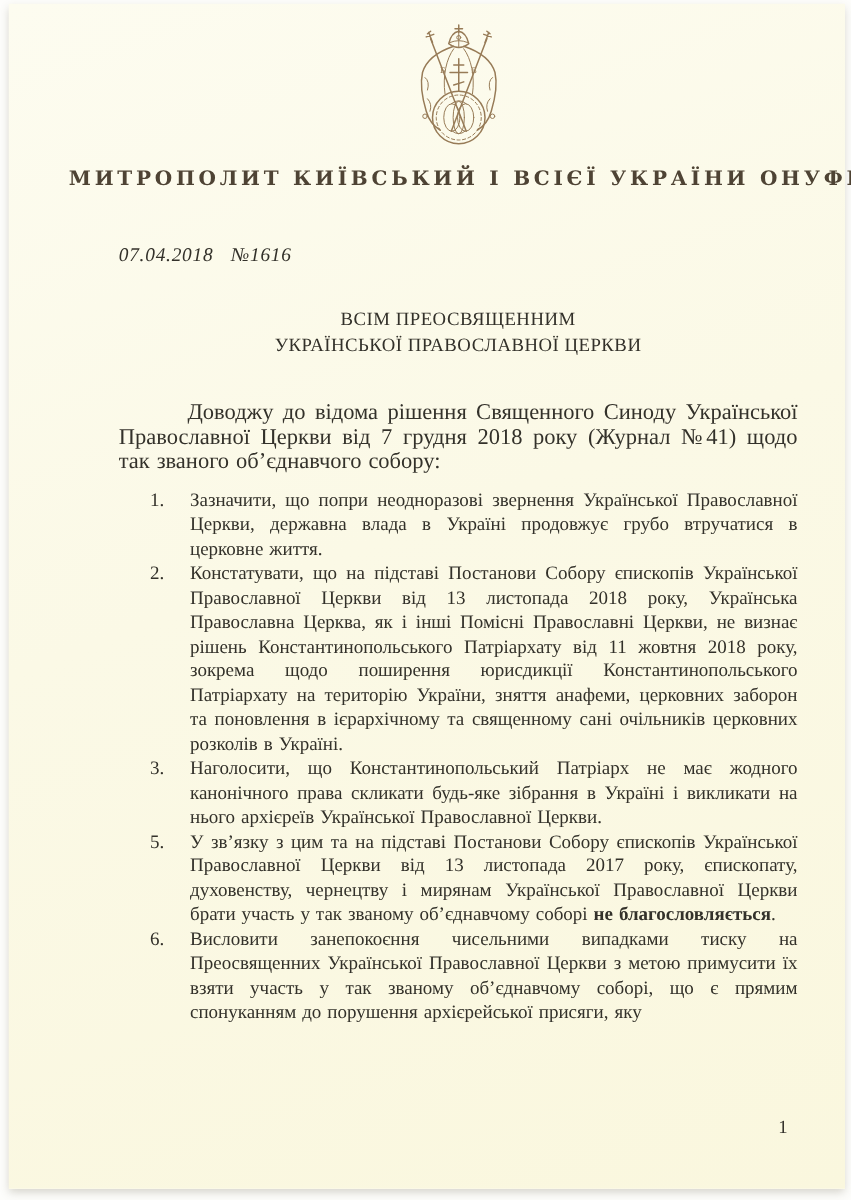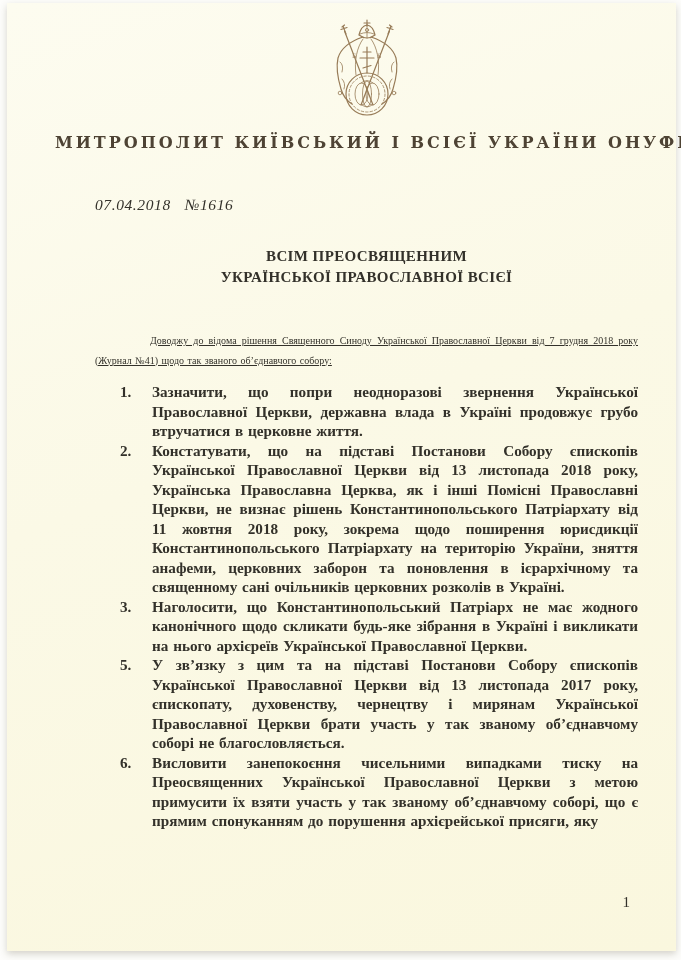--- a/index.html
+++ b/index.html
@@ -45,40 +45,38 @@
   .dateline{
     margin-top:44px;
     font-style:italic;
     font-size:15.5px;
     letter-spacing:.6px;
   }
   .dateline .docnum{margin-left:14px;}
   .addressee{
     margin-top:32px;
     text-align:center;
-    font-weight:bold;
+    font-weight:normal;
     font-size:15px;
     line-height:21px;
     letter-spacing:.4px;
   }
   .intro{
-    margin-top:43px;
-    font-size:10px;
+    margin-top:32px;
+    font-size:18px;
     line-height:19.5px;
     text-align:justify;
     text-indent:55px;
     word-spacing:1px;
-    text-decoration:underline;
   }
   ol.decisions{
     list-style:none;
     margin:12px 0 0 25px;
     font-size:15.2px;
     line-height:19.5px;
-    font-weight:bold;
   }
   ol.decisions li{
     padding-left:32px;
     text-align:justify;
     word-spacing:1px;
   }
   ol.decisions .num{
     display:inline-block;
     width:32px;
     margin-left:-32px;
@@ -144,29 +142,29 @@
     </svg>
 
     <div class="letterhead">МИТРОПОЛИТ КИЇВСЬКИЙ І ВСІЄЇ УКРАЇНИ ОНУФРІЙ</div>
 
     <div class="dateline">
       <span>07.04.2018</span><span class="docnum">№1616</span>
     </div>
 
     <div class="addressee">
       <div>ВСІМ ПРЕОСВЯЩЕННИМ</div>
-      <div>УКРАЇНСЬКОЇ ПРАВОСЛАВНОЇ ВСІЄЇ</div>
+      <div>УКРАЇНСЬКОЇ ПРАВОСЛАВНОЇ ЦЕРКВИ</div>
     </div>
 
     <p class="intro">Доводжу до відома рішення Священного Синоду Української Православної Церкви від 7 грудня 2018 року (Журнал №41) щодо так званого об’єднавчого собору:</p>
 
     <ol class="decisions">
         <li><span class="num">1.</span><span>Зазначити, що попри неодноразові звернення Української Православної Церкви, державна влада в Україні продовжує грубо втручатися в церковне життя.</span></li>
         <li><span class="num">2.</span><span>Констатувати, що на підставі Постанови Собору єпископів Української Православної Церкви від 13 листопада 2018 року, Українська Православна Церква, як і інші Помісні Православні Церкви, не визнає рішень Константинопольського Патріархату від 11 жовтня 2018 року, зокрема щодо поширення юрисдикції Константинопольського Патріархату на територію України, зняття анафеми, церковних заборон та поновлення в ієрархічному та священному сані очільників церковних розколів в Україні.</span></li>
-        <li><span class="num">3.</span><span>Наголосити, що Константинопольський Патріарх не має жодного канонічного щодо скликати будь-яке зібрання в Україні і викликати на нього архієреїв Української Православної Церкви.</span></li>
+        <li><span class="num">3.</span><span>Наголосити, що Константинопольський Патріарх не має жодного канонічного права скликати будь-яке зібрання в Україні і викликати на нього архієреїв Української Православної Церкви.</span></li>
         <li><span class="num">5.</span><span>У зв’язку з цим та на підставі Постанови Собору єпископів Української Православної Церкви від 13 листопада 2017 року, єпископату, духовенству, чернецтву і мирянам Української Православної Церкви брати участь у так званому об’єднавчому соборі </span><b>не благословляється</b><span>.</span></li>
         <li><span class="num">6.</span><span>Висловити занепокоєння чисельними випадками тиску на Преосвященних Української Православної Церкви з метою примусити їх взяти участь у так званому об’єднавчому соборі, що є прямим спонуканням до порушення архієрейської присяги, яку</span></li>
       </ol>
 
     <div class="pagenum">1</div>
 
   </div>
 </div>
 
 </body></html>

